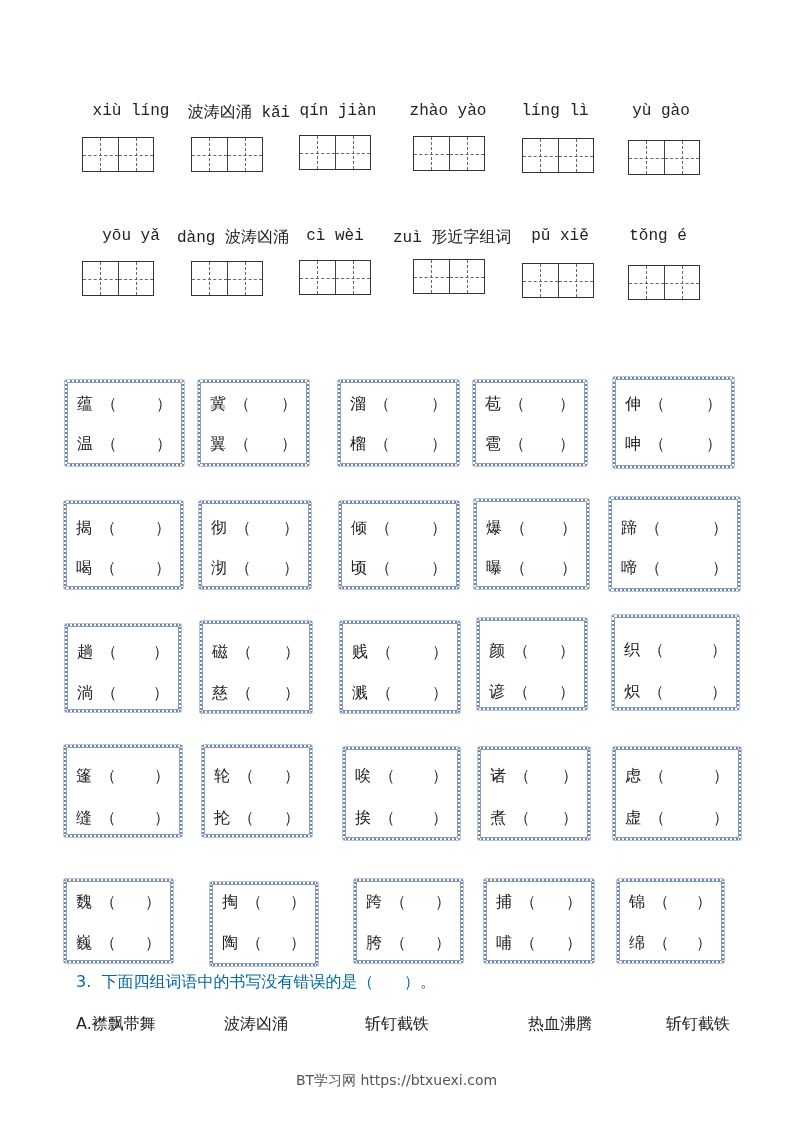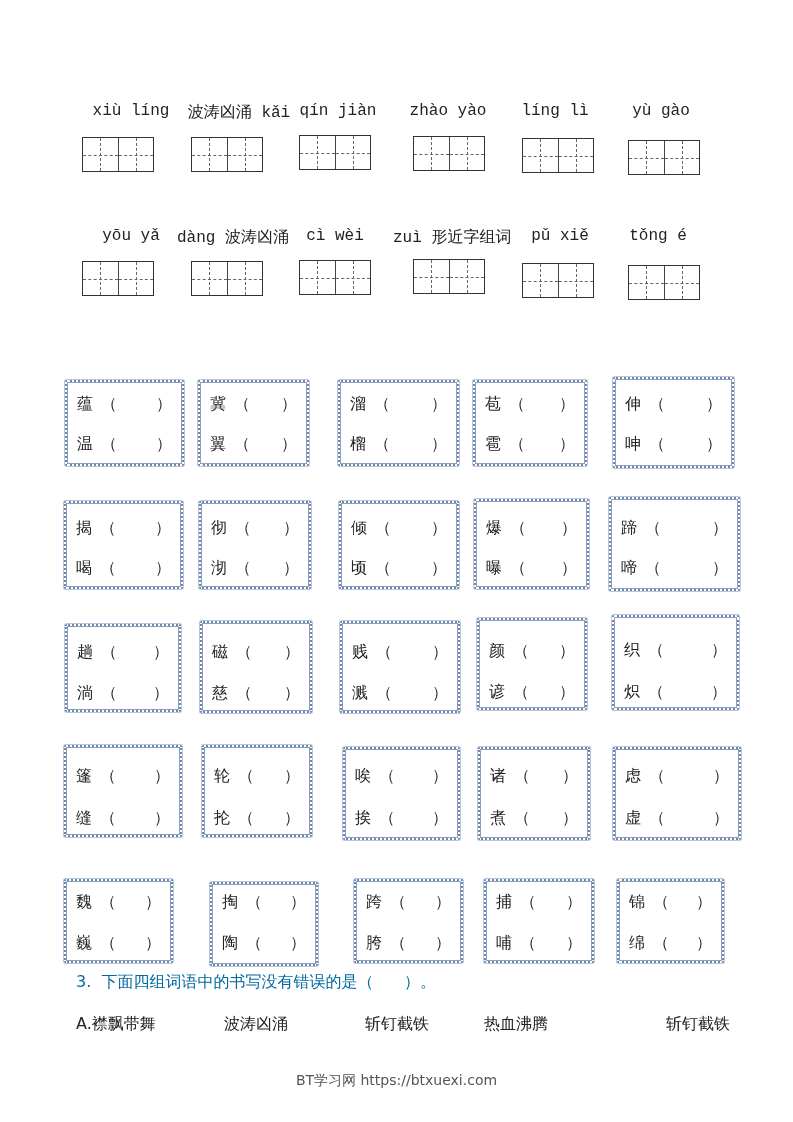--- a/index.html
+++ b/index.html
@@ -519,17 +519,17 @@
         <span class="rp">）</span>
       </div>
   </div>
 </div>
 
 <div class="q3">3.  下面四组词语中的书写没有错误的是（      ）。</div>
 <div class="opts">
   <span class="opt" style="left:0px;">A.襟飘带舞</span>
   <span class="opt" style="left:148px;">波涛凶涌</span>
   <span class="opt" style="left:289px;">斩钉截铁</span>
-  <span class="opt" style="left:408px;">热血沸腾</span>
+  <span class="opt" style="left:452px;">热血沸腾</span>
   <span class="opt" style="left:559px;margin-left:31px;">斩钉截铁</span>
 </div>
 
 <div class="footer">BT学习网 https://btxuexi.com</div>
 
 </body></html>

